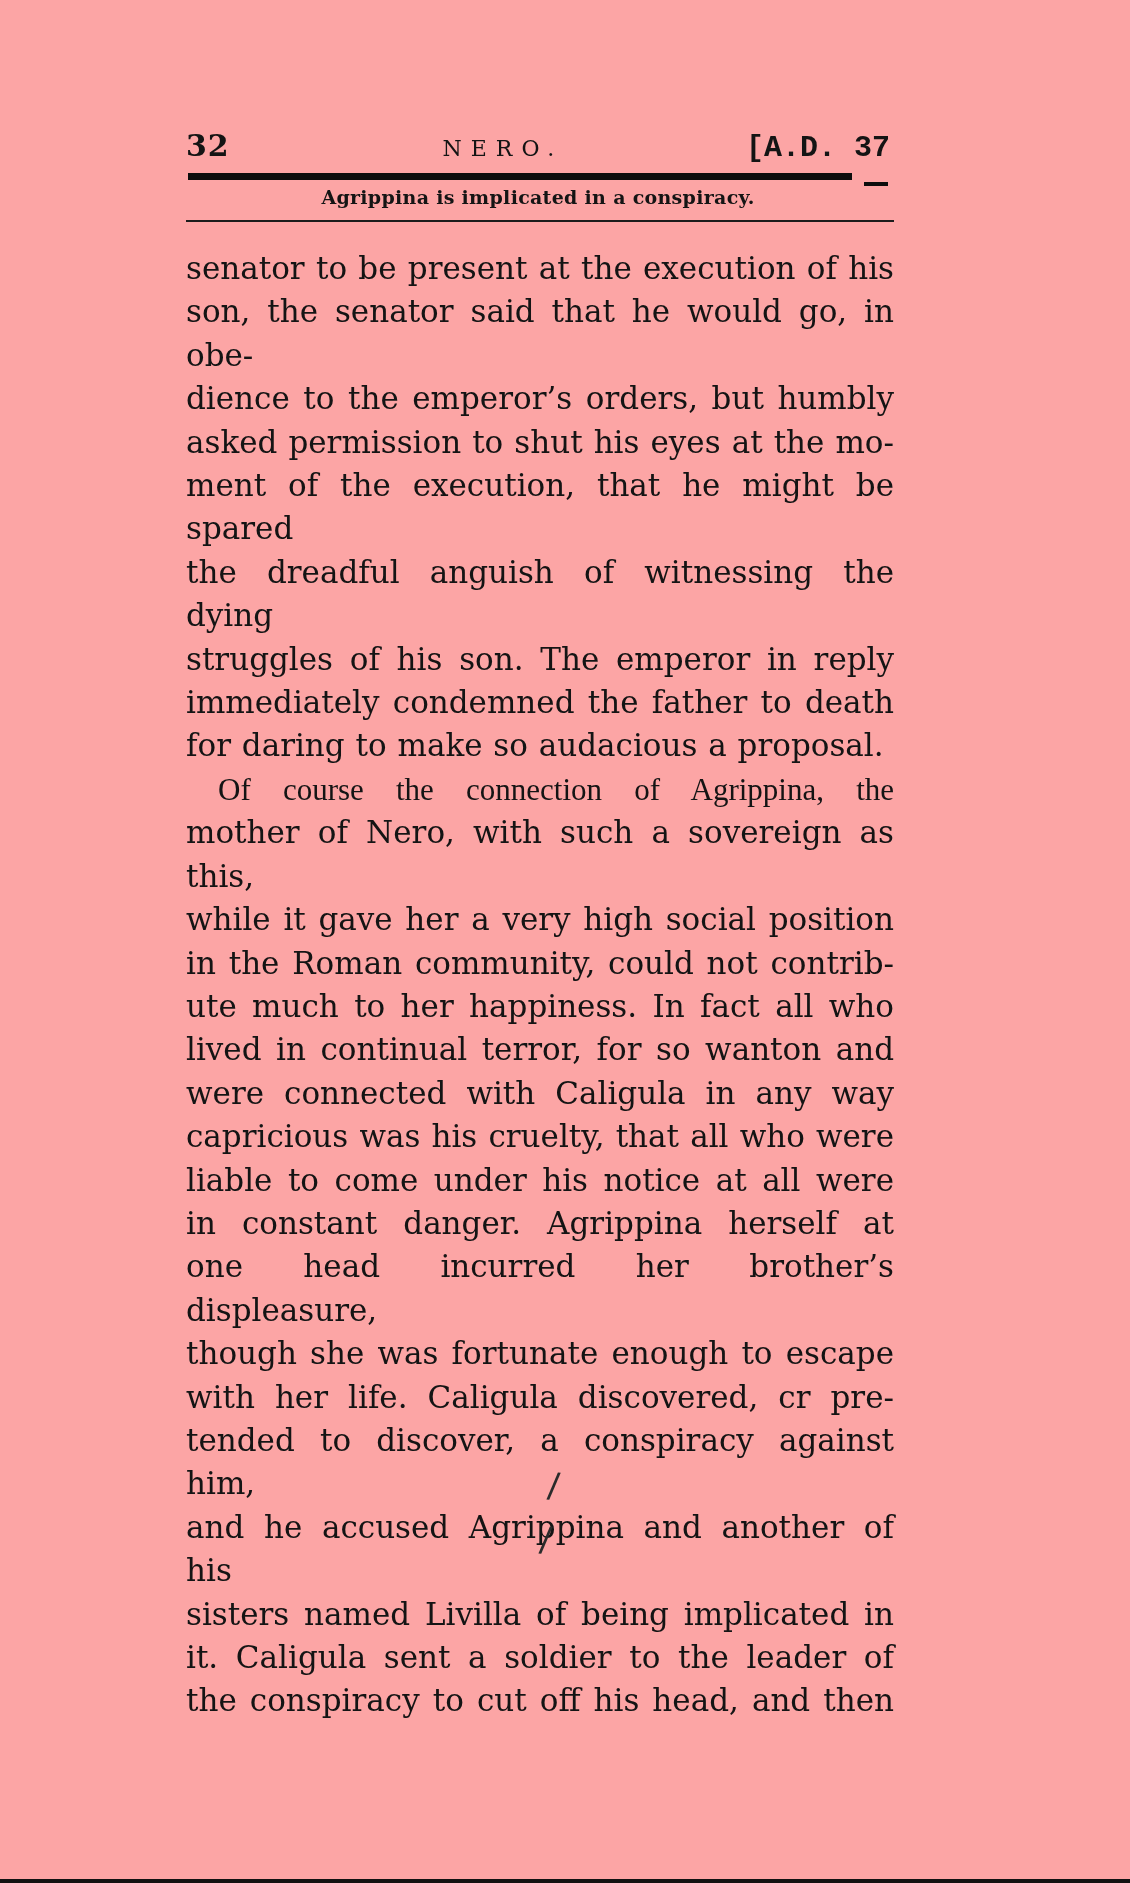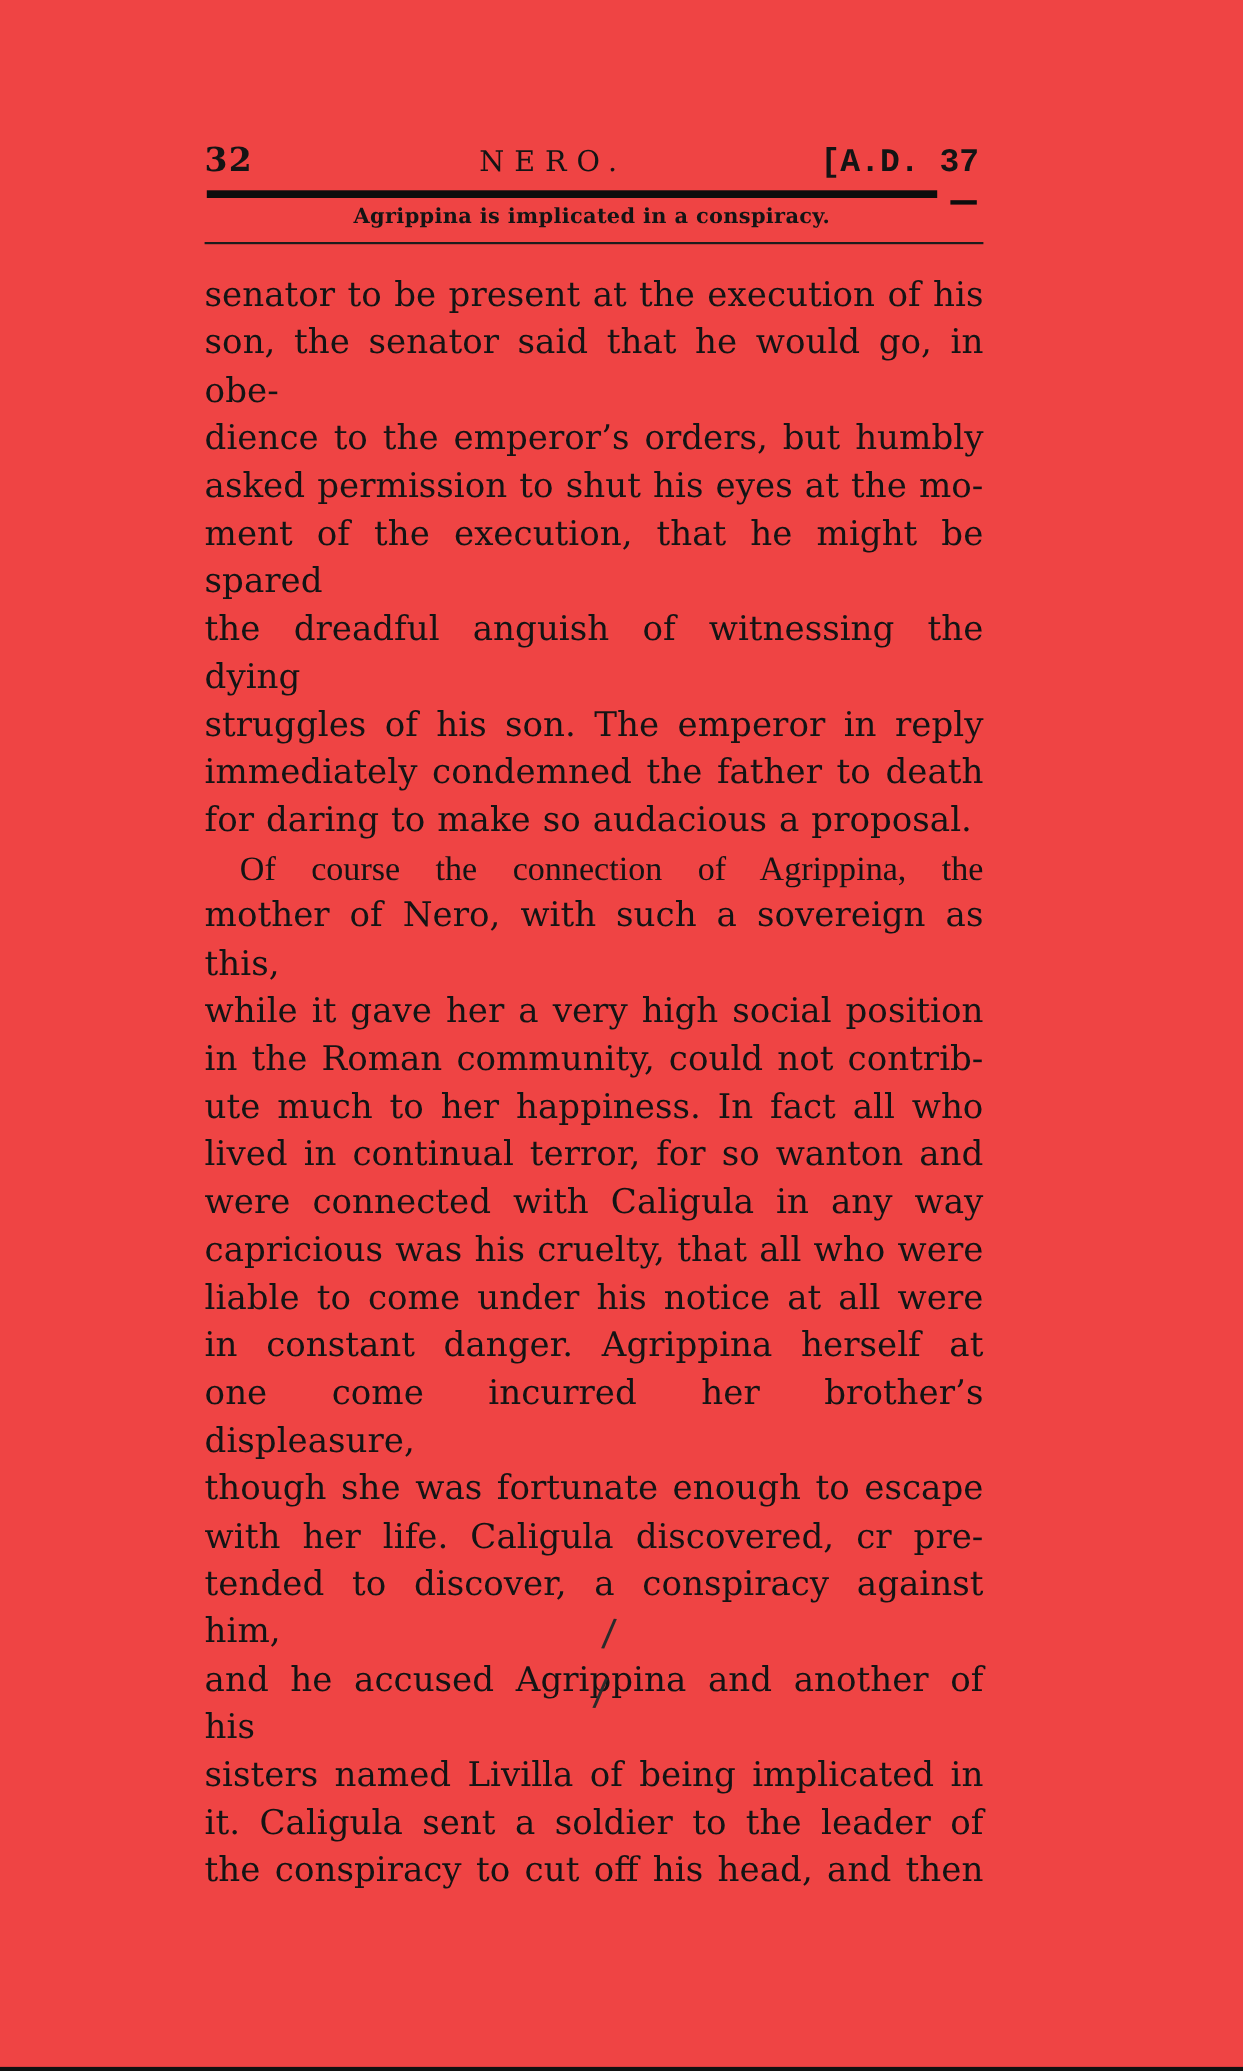--- a/index.html
+++ b/index.html
@@ -1,35 +1,35 @@
 <!DOCTYPE html>
 <html><head>
 <meta charset="utf-8">
 <style>
   html, body { margin: 0; padding: 0; background: #ffffff; }
   .page {
     position: relative;
     width: 1130px;
     height: 1883px;
-    background: #ef4444;
+    background: #fca5a5;
     font-family: "DejaVu Serif", "Liberation Serif", serif;
     color: #141414;
     overflow: hidden;
   }
   .header-row {
     position: absolute;
     top: 128px;
     left: 186px;
     width: 704px;
     display: flex;
     justify-content: space-between;
     align-items: baseline;
   }
   .page-num { font-size: 30px; font-weight: bold; letter-spacing: 1px; }
-  .running-title { font-size: 26px; letter-spacing: 9px; padding-left: 30px; }
+  .running-title { font-size: 22px; letter-spacing: 9px; padding-left: 30px; }
   .header-right { font-size: 30px; font-weight: bold; font-family: Liberation Mono, monospace; }
   .thick-rule {
     position: absolute;
     top: 173px; left: 188px;
     width: 664px; height: 7px;
     background: #0d0d0d;
   }
   .rule-dash {
     position: absolute;
     top: 182px; left: 864px;
@@ -113,21 +113,21 @@
       <div class="line indent">Of course the connection of Agrippina, the</div>
       <div class="line">mother of Nero, with such a sovereign as this,</div>
       <div class="line">while it gave her a very high social position</div>
       <div class="line">in the Roman community, could not contrib-</div>
       <div class="line">ute much to her happiness.  In fact all who</div>
       <div class="line">lived in continual terror, for so wanton and</div>
       <div class="line">were connected with Caligula in any way</div>
       <div class="line">capricious was his cruelty, that all who were</div>
       <div class="line">liable to come under his notice at all were</div>
       <div class="line">in constant danger.  Agrippina herself at</div>
-      <div class="line">one come incurred her brother’s displeasure,</div>
+      <div class="line">one head incurred her brother’s displeasure,</div>
       <div class="line">though she was fortunate enough to escape</div>
       <div class="line">with her life.  Caligula discovered, cr pre-</div>
       <div class="line">tended to discover, a conspiracy against him,</div>
       <div class="line">and he accused Agrippina and another of his</div>
       <div class="line">sisters named Livilla of being implicated in</div>
       <div class="line">it.  Caligula sent a soldier to the leader of</div>
       <div class="line">the conspiracy to cut off his head, and then</div>
     </div>
 
   <span class="pencil-mark mark-1">/</span>

